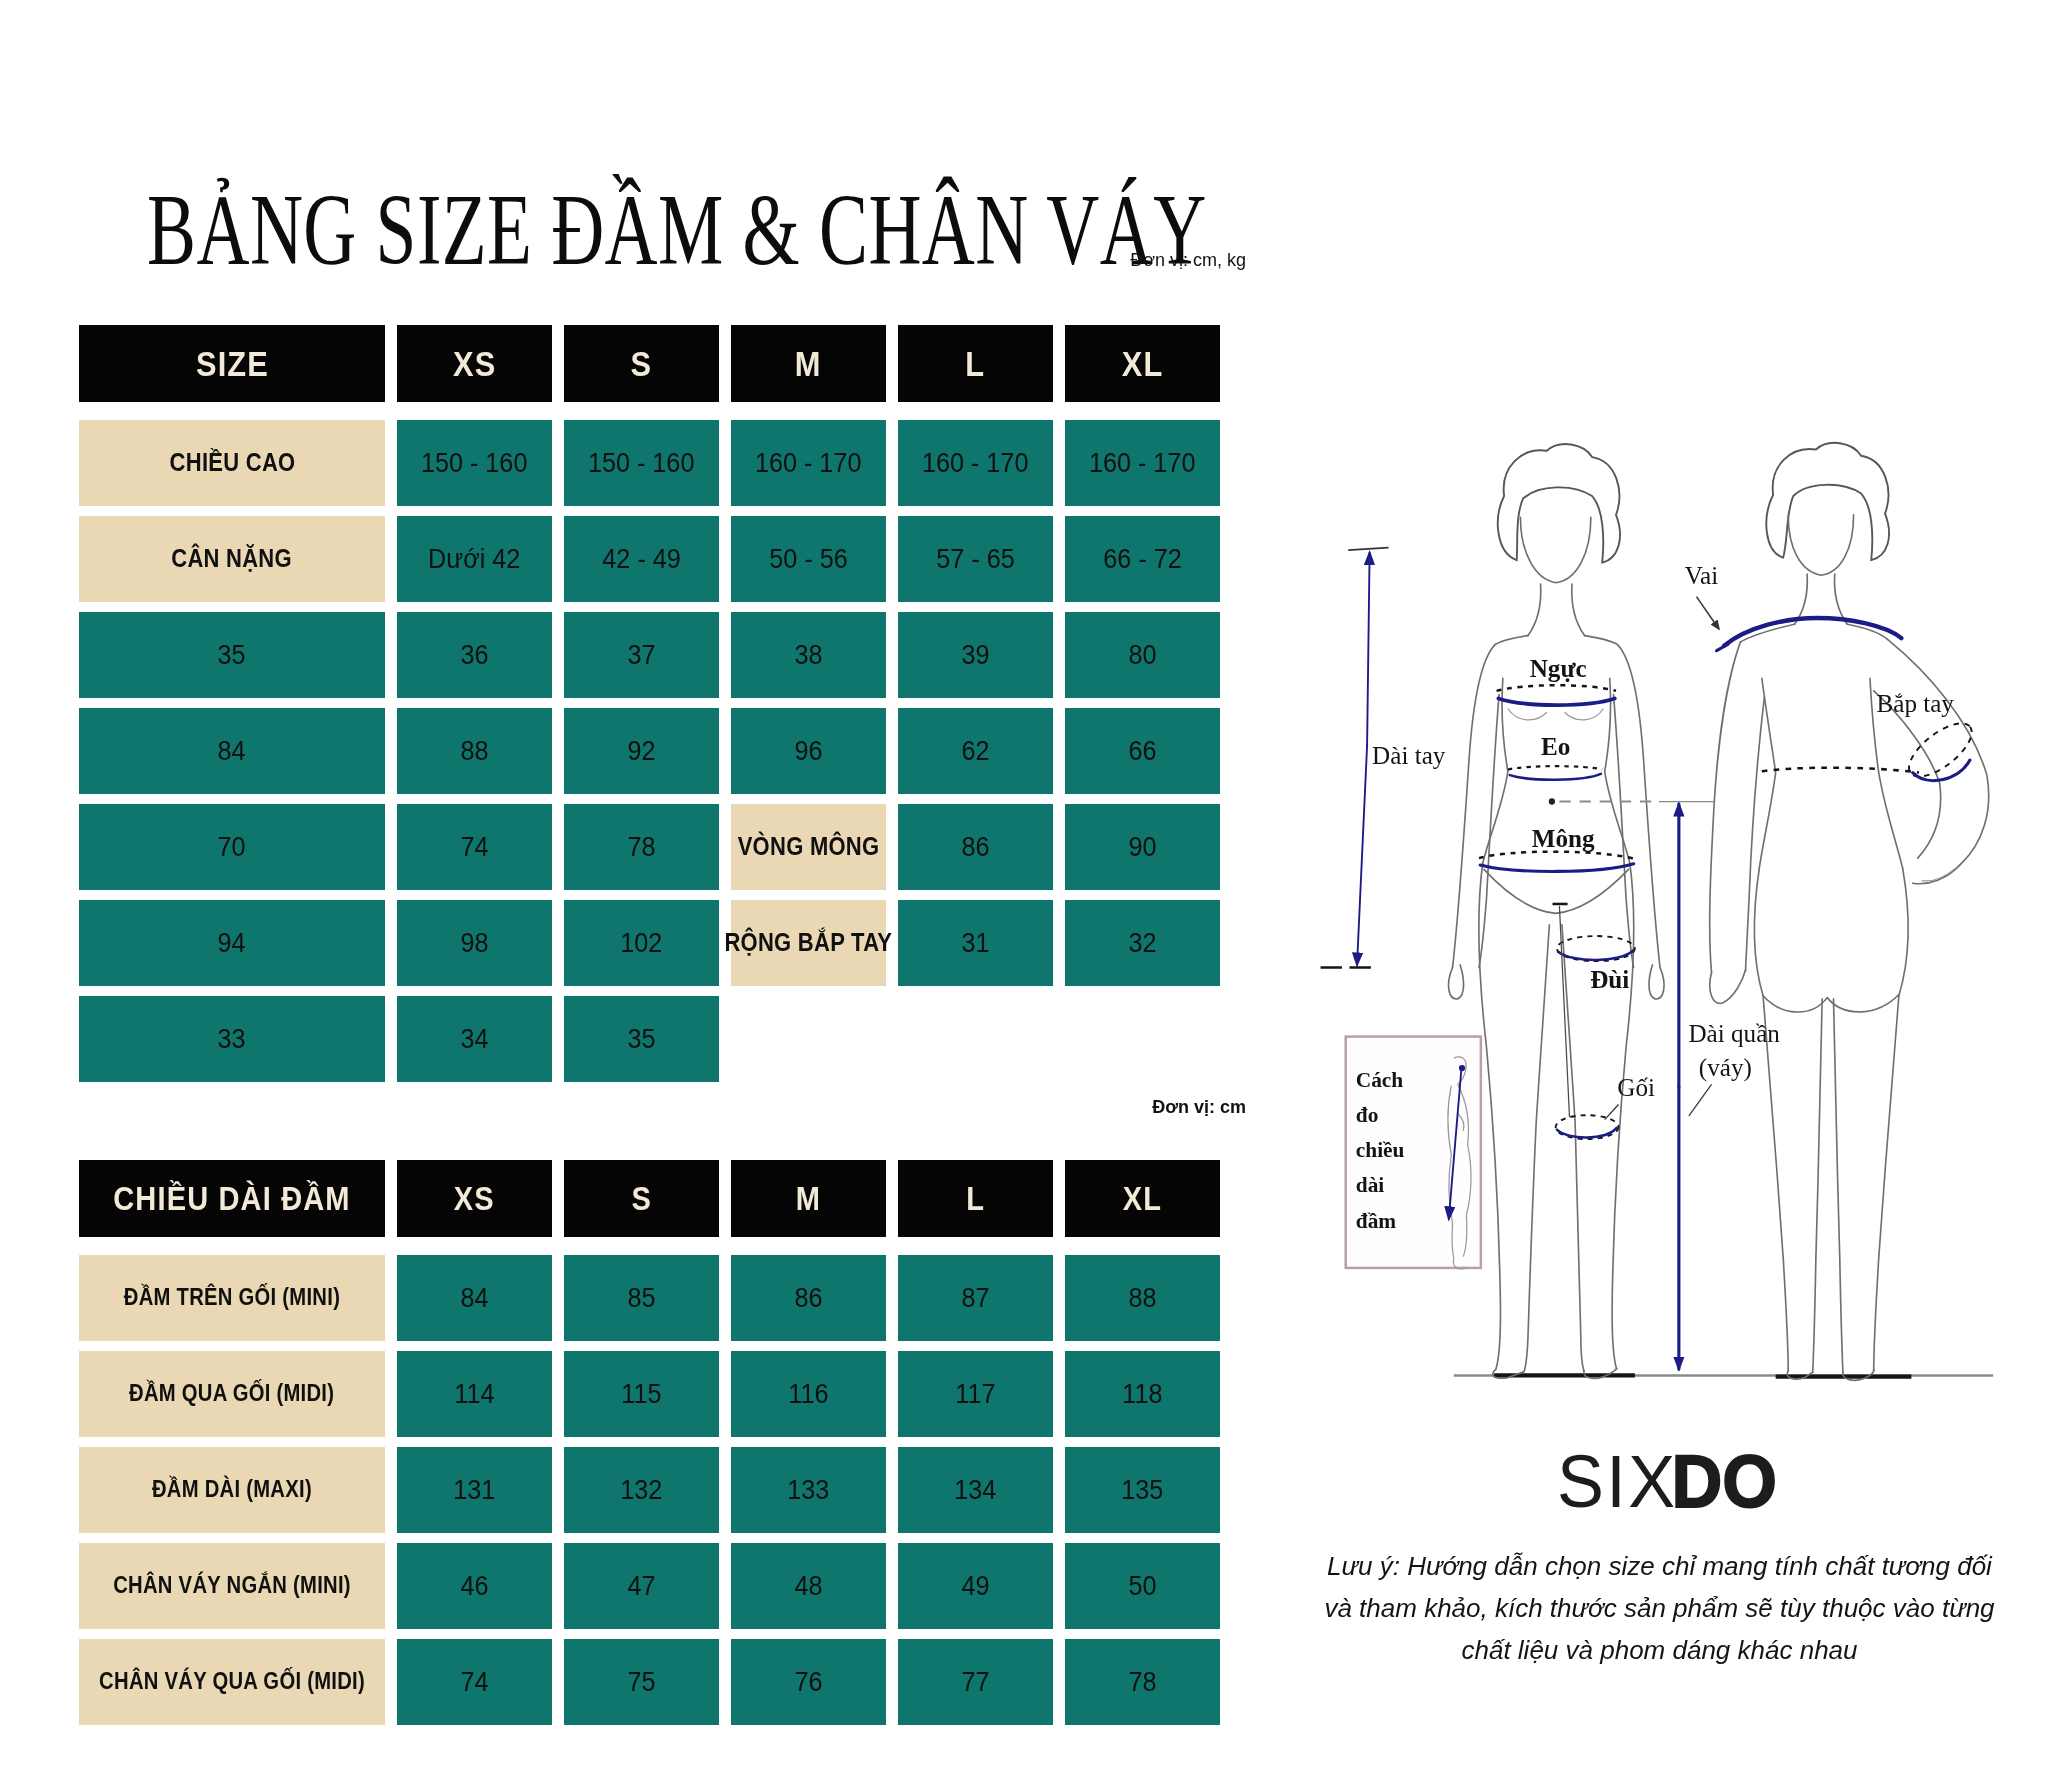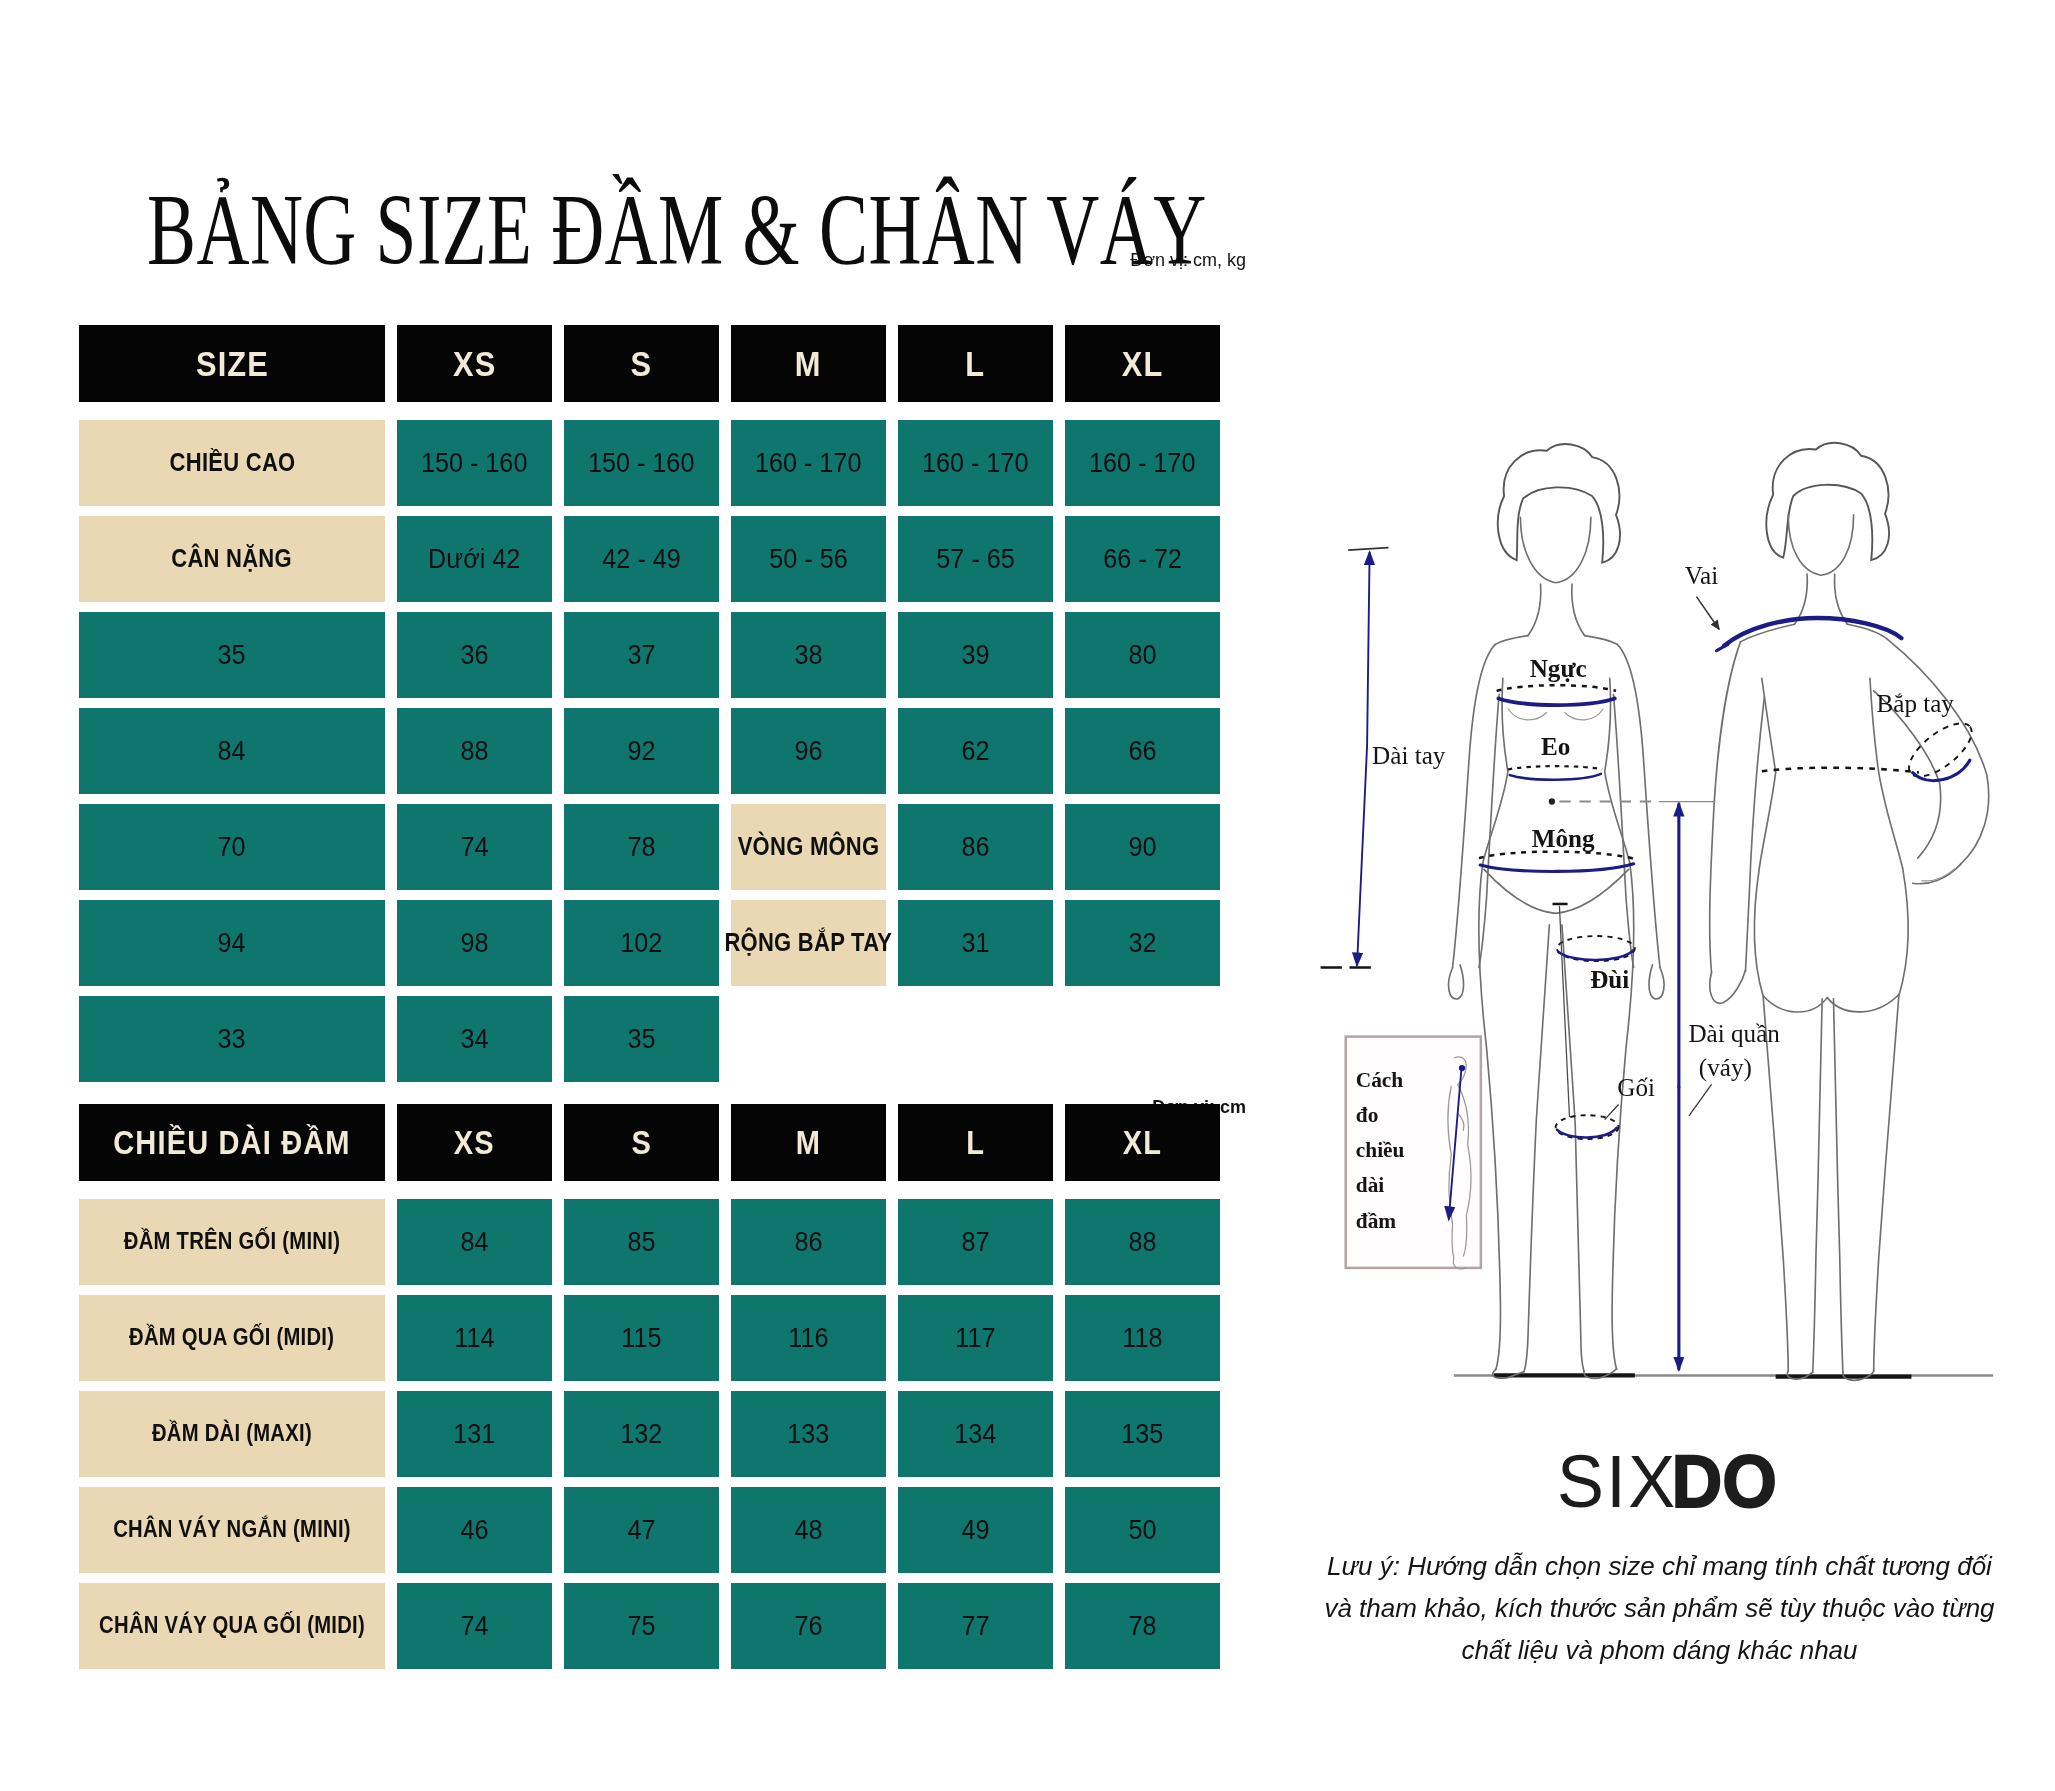--- a/index.html
+++ b/index.html
@@ -11,21 +11,21 @@
          font-size:102px;font-weight:400;color:#0c0c0c;white-space:nowrap;letter-spacing:0.6px;
          transform:scaleX(0.72);transform-origin:left top;line-height:1.1;}
 
   
   .unit{position:absolute;left:79px;width:1167px;text-align:right;font-size:18px;color:#121212;}
   #unit1{top:250px;} #unit2{top:1097px;font-weight:bold;}
 
   
   .tbl{position:absolute;left:79px;display:grid;
        grid-template-columns:306px repeat(5,155px);gap:10px 12px;}
-  #size-table{top:325px;} #length-table{top:1104px;text-align:right;}
+  #size-table{top:325px;} #length-table{top:1160px;text-align:right;}
   .hc{background:#050505;color:#f2e9d6;display:flex;align-items:center;justify-content:center;
       height:77px;margin-bottom:7.5px;}
   .lc{background:#e9d8b3;display:flex;align-items:center;justify-content:center;height:86px;}
   .vc{background:#0f766e;display:flex;align-items:center;justify-content:center;height:86px;}
   .ct{transform:scaleX(0.88);white-space:nowrap;color:#101010;}
   .hc .ct{font-size:35px;font-weight:bold;letter-spacing:1.3px;color:#f2e9d6;}
   #length-table .hc .ct{font-size:33px;}
   .lc .ct{font-size:25px;font-weight:bold;letter-spacing:0.3px;}
   #length-table .lc .ct{font-size:23px;}
   .vc .ct{font-size:28px;font-weight:400;transform:scaleX(0.9);}

